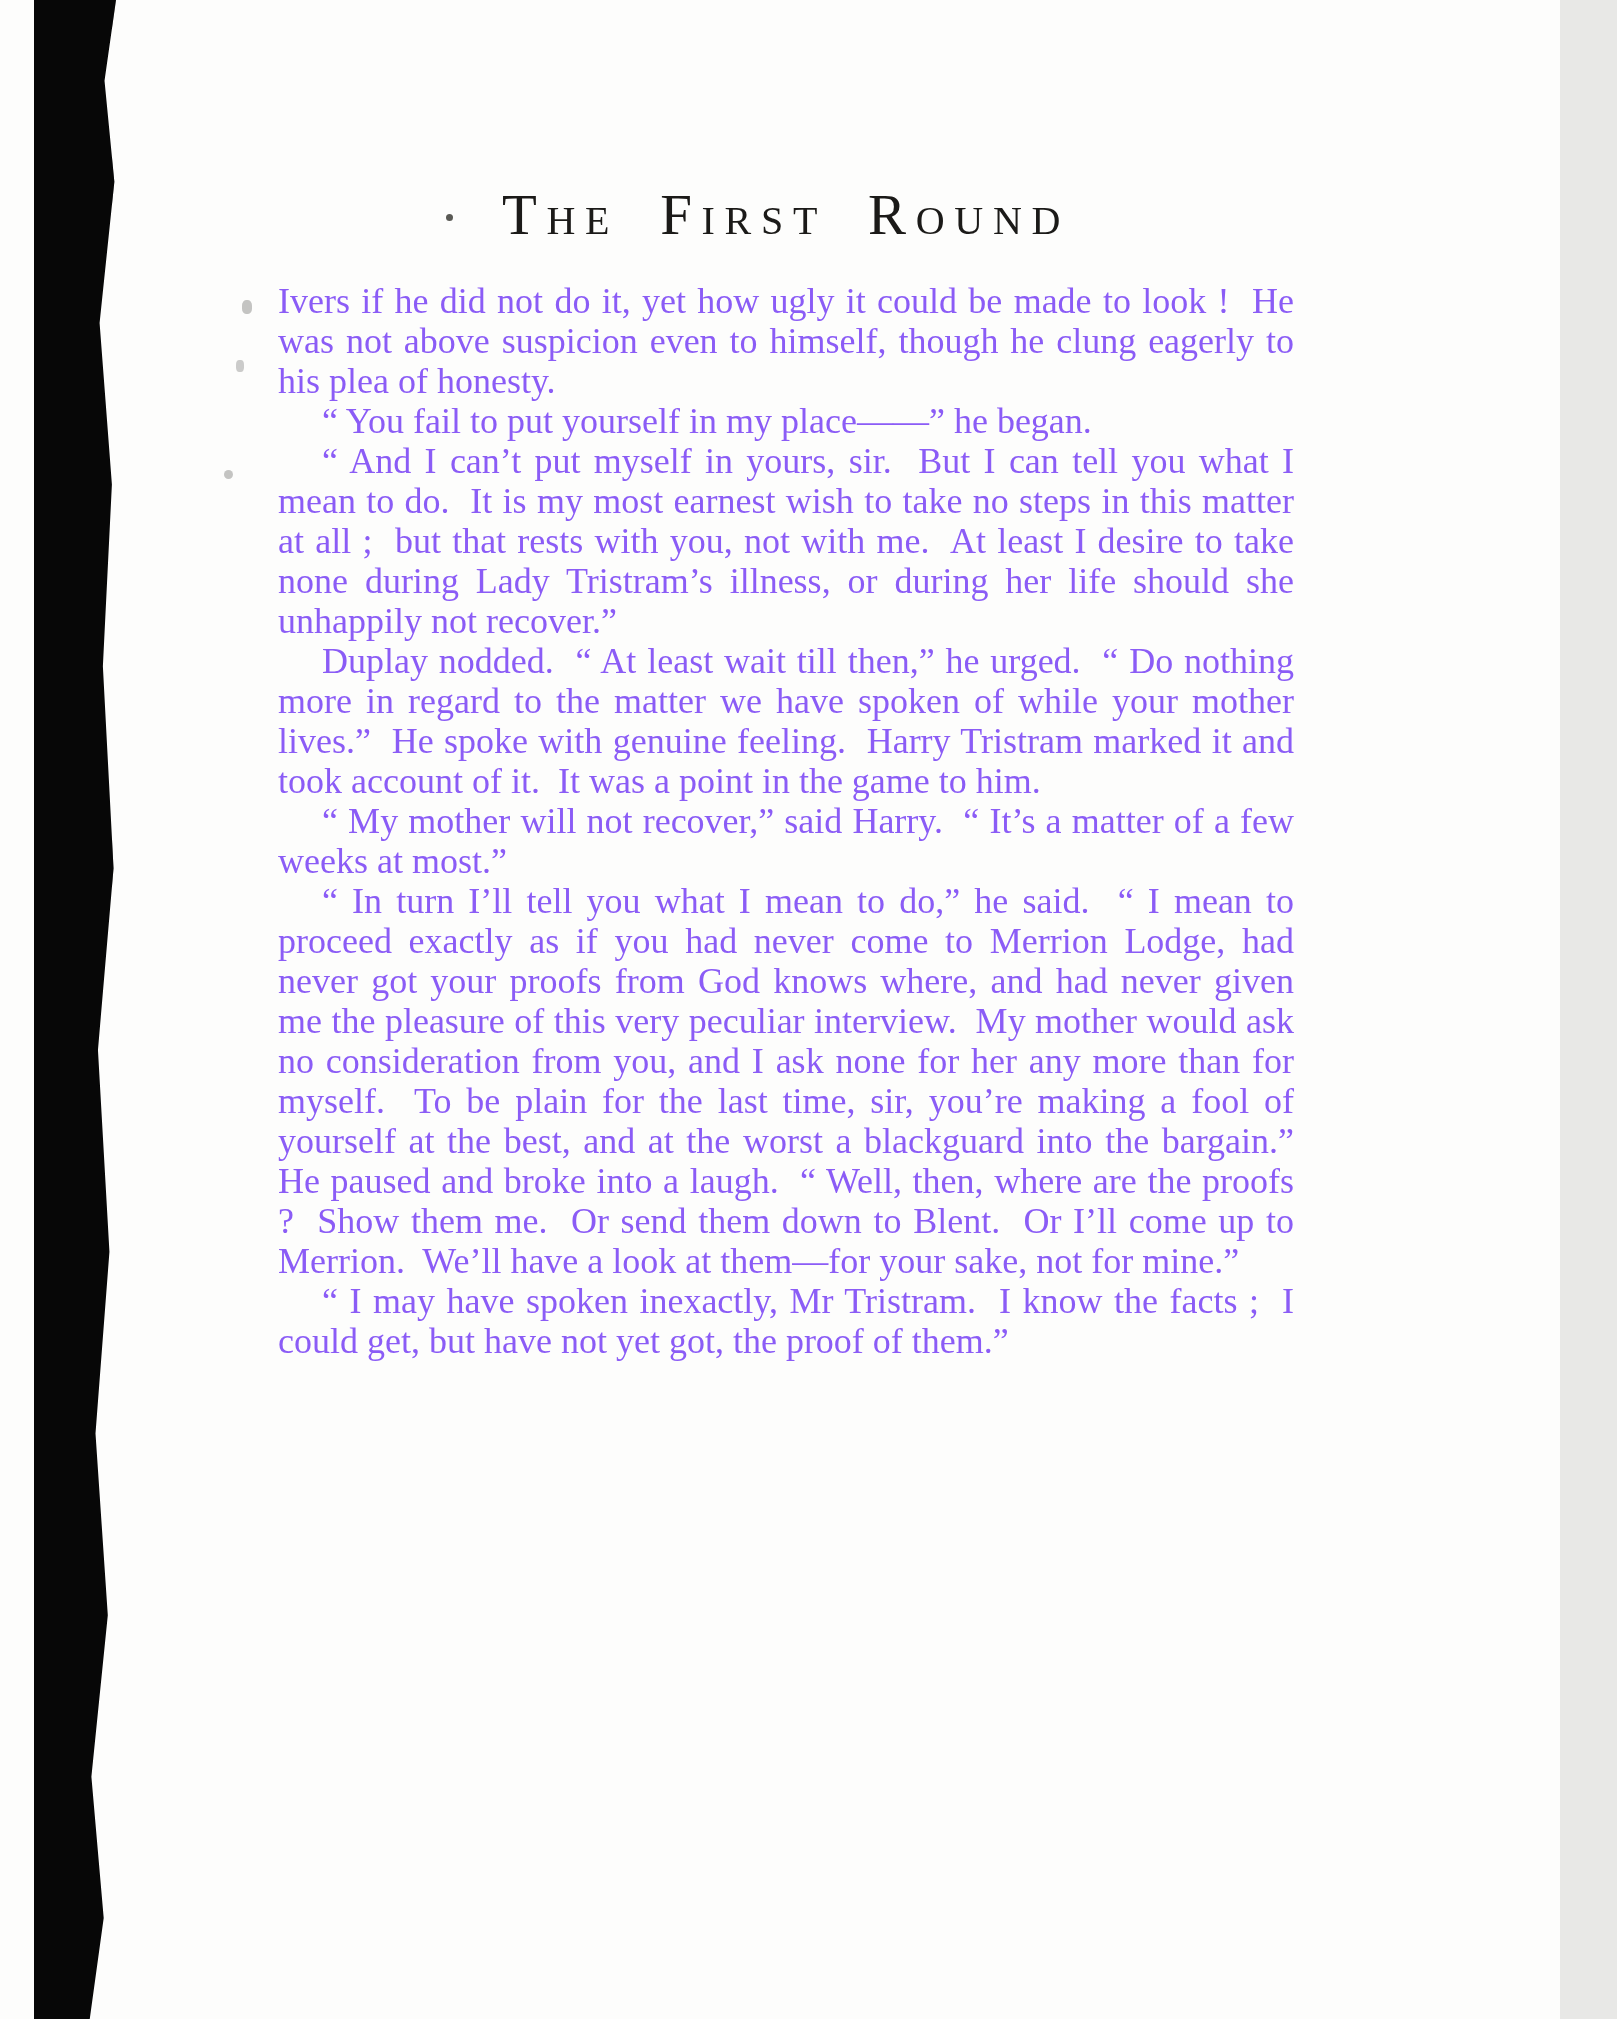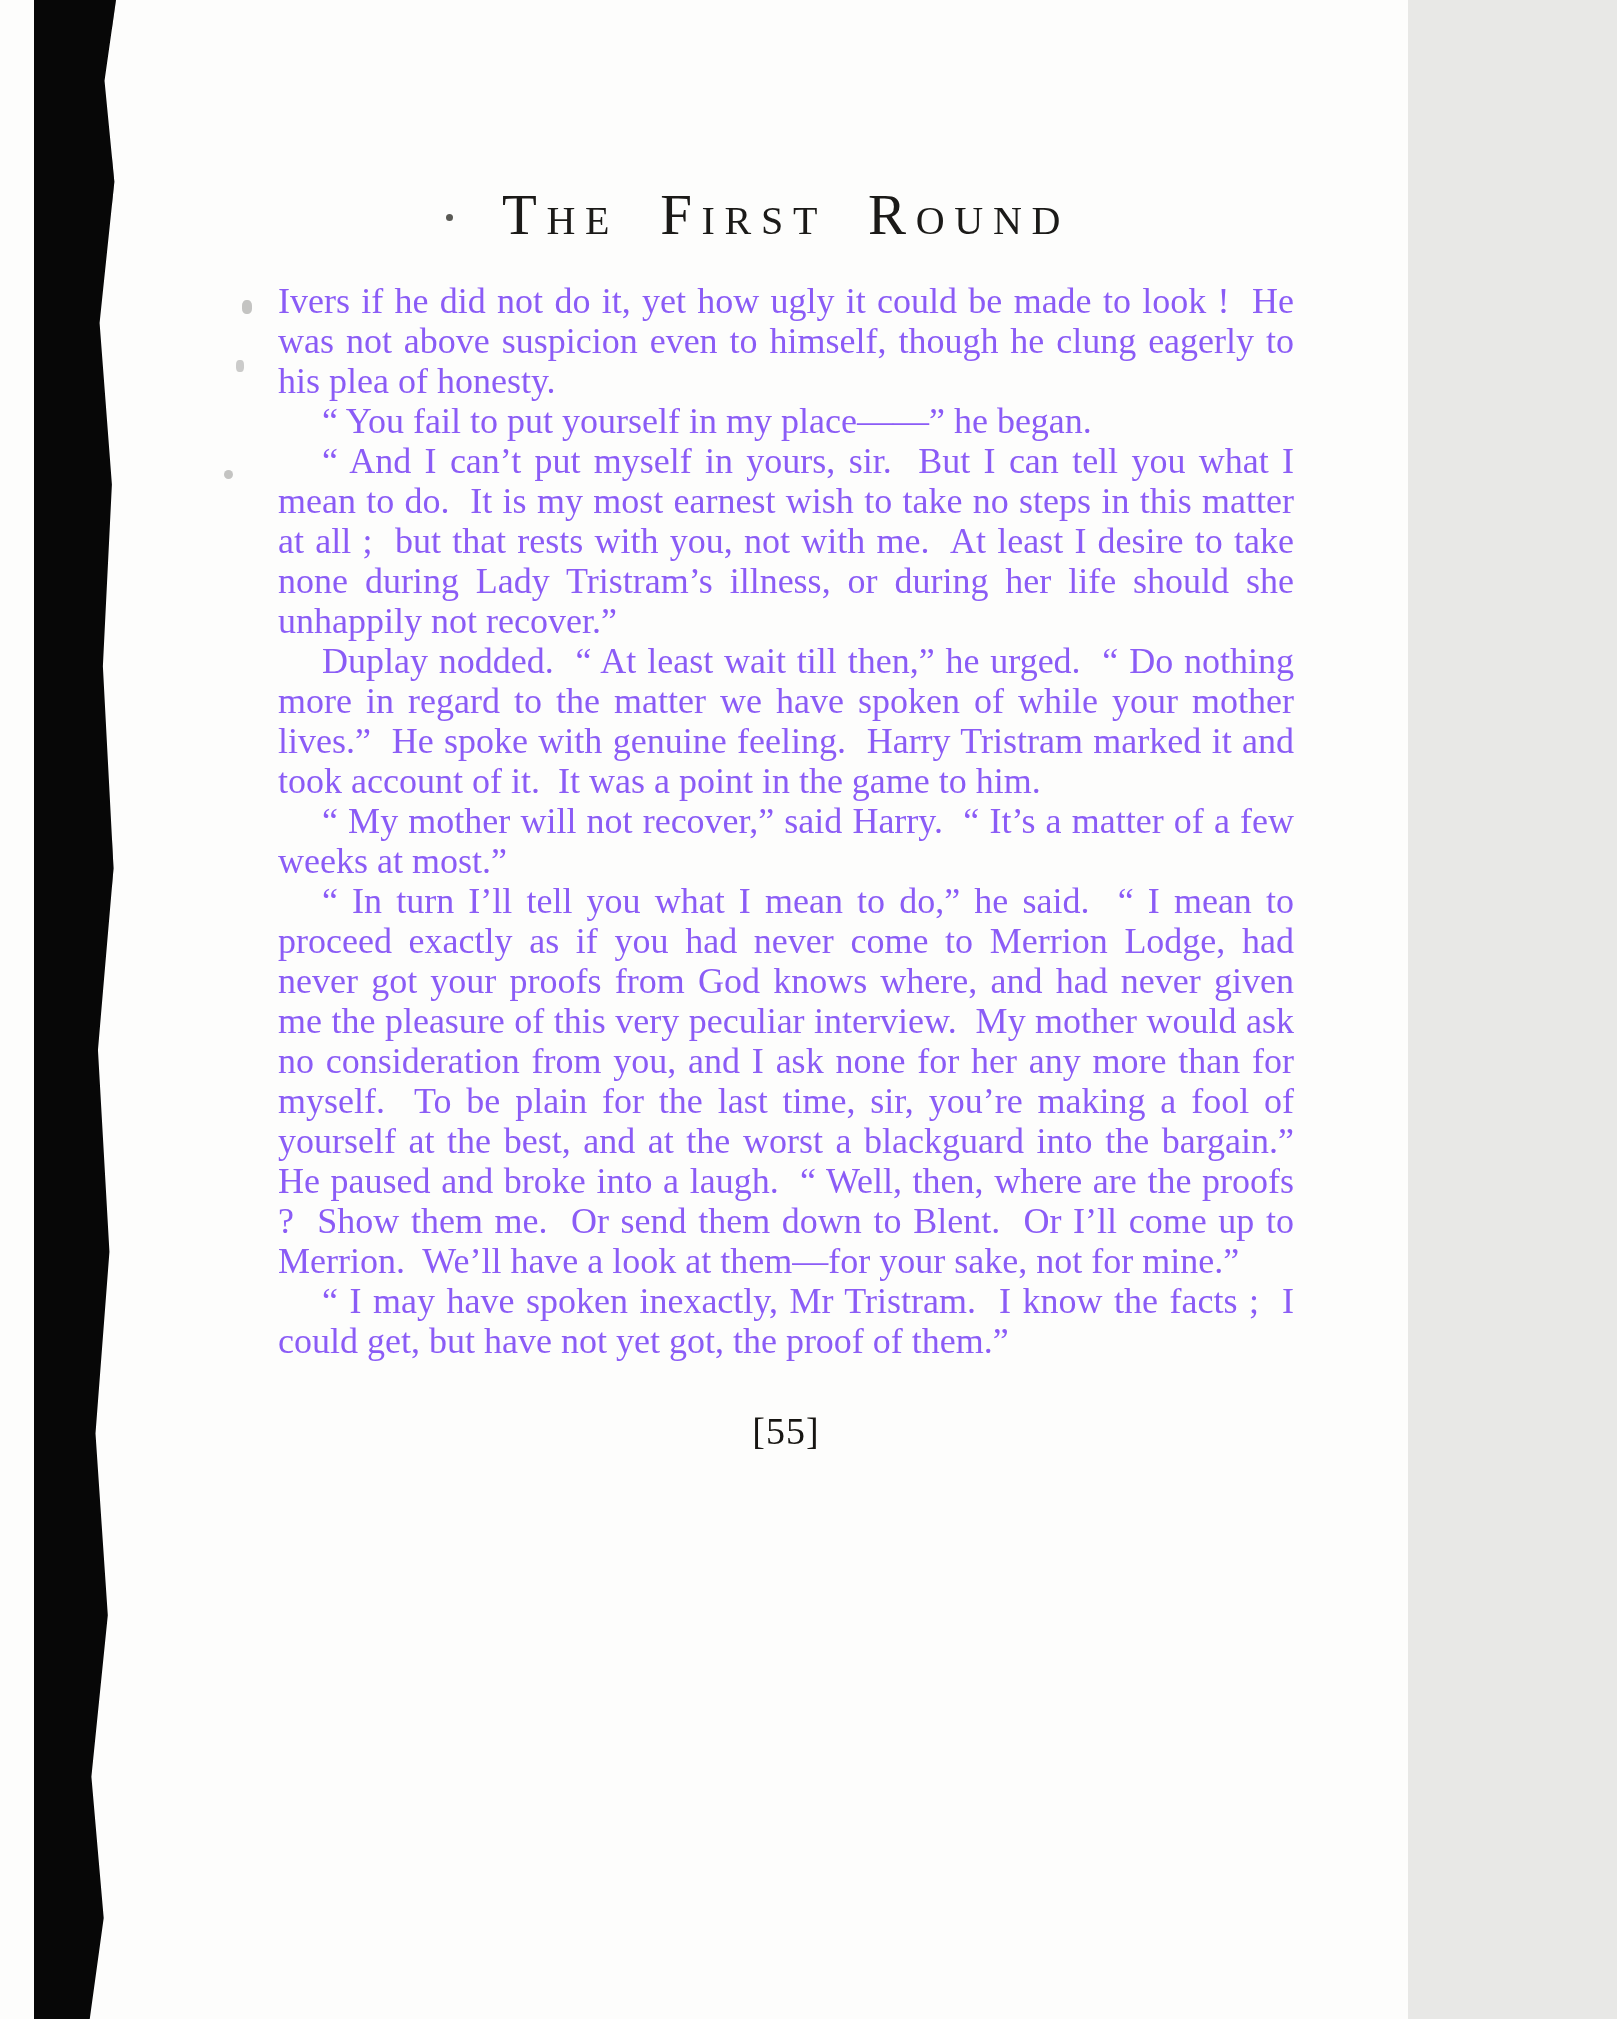--- a/index.html
+++ b/index.html
@@ -2,21 +2,21 @@
 <html><head>
 <meta charset="utf-8">
 <style>
   html, body {
     margin: 0;
     padding: 0;
     background: #e8e8e6;
   }
   .page {
     position: relative;
-    width: 1408px;
+    width: 1560px;
     height: 2019px;
     background: #fdfdfc;
     overflow: hidden;
     font-family: "Liberation Serif", serif;
     color: #151412;
   }
 
   
   .binding-bar {
     position: absolute;
@@ -124,16 +124,15 @@
     <div class="text-block">
         <p class="para">Ivers if he did not do it, yet how ugly it could be made to look !  He was not above suspicion even to himself, though he clung eagerly to his plea of honesty.</p>
         <p class="para indent">“ You fail to put yourself in my place——” he began.</p>
         <p class="para indent">“ And I can’t put myself in yours, sir.  But I can tell you what I mean to do.  It is my most earnest wish to take no steps in this matter at all ;  but that rests with you, not with me.  At least I desire to take none during Lady Tristram’s illness, or during her life should she unhappily not recover.”</p>
         <p class="para indent">Duplay nodded.  “ At least wait till then,” he urged.  “ Do nothing more in regard to the matter we have spoken of while your mother lives.”  He spoke with genuine feeling.  Harry Tristram marked it and took account of it.  It was a point in the game to him.</p>
         <p class="para indent">“ My mother will not recover,” said Harry.  “ It’s a matter of a few weeks at most.”</p>
         <p class="para indent">“ In turn I’ll tell you what I mean to do,” he said.  “ I mean to proceed exactly as if you had never come to Merrion Lodge, had never got your proofs from God knows where, and had never given me the pleasure of this very peculiar interview.  My mother would ask no consideration from you, and I ask none for her any more than for myself.  To be plain for the last time, sir, you’re making a fool of yourself at the best, and at the worst a blackguard into the bargain.”  He paused and broke into a laugh.  “ Well, then, where are the proofs ?  Show them me.  Or send them down to Blent.  Or I’ll come up to Merrion.  We’ll have a look at them—for your sake, not for mine.”</p>
         <p class="para indent">“ I may have spoken inexactly, Mr Tristram.  I know the facts ;  I could get, but have not yet got, the proof of them.”</p>
       </div>
 
-    <div class="page-number">[55]</div>
   </div>
 
 </div>
 
 </body></html>

